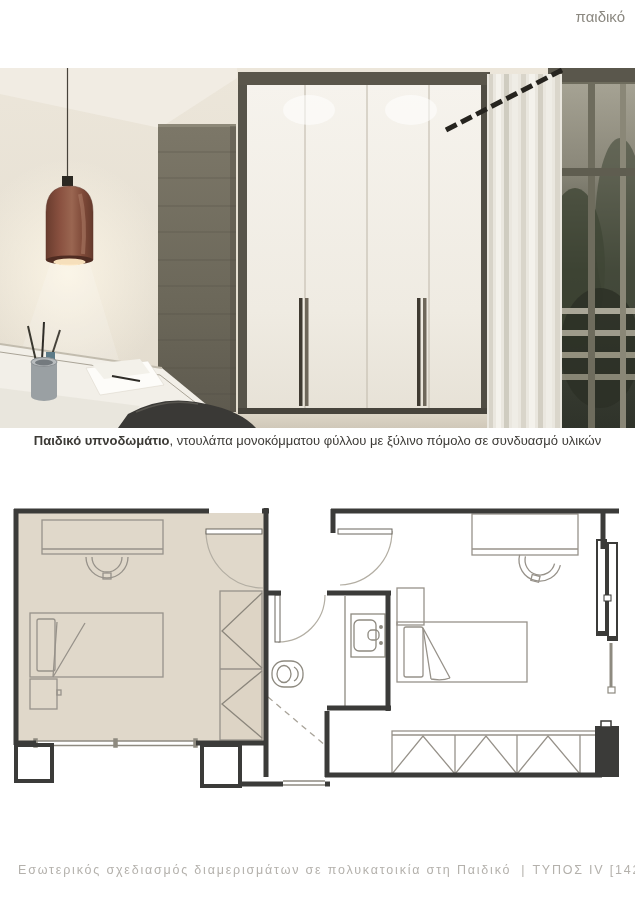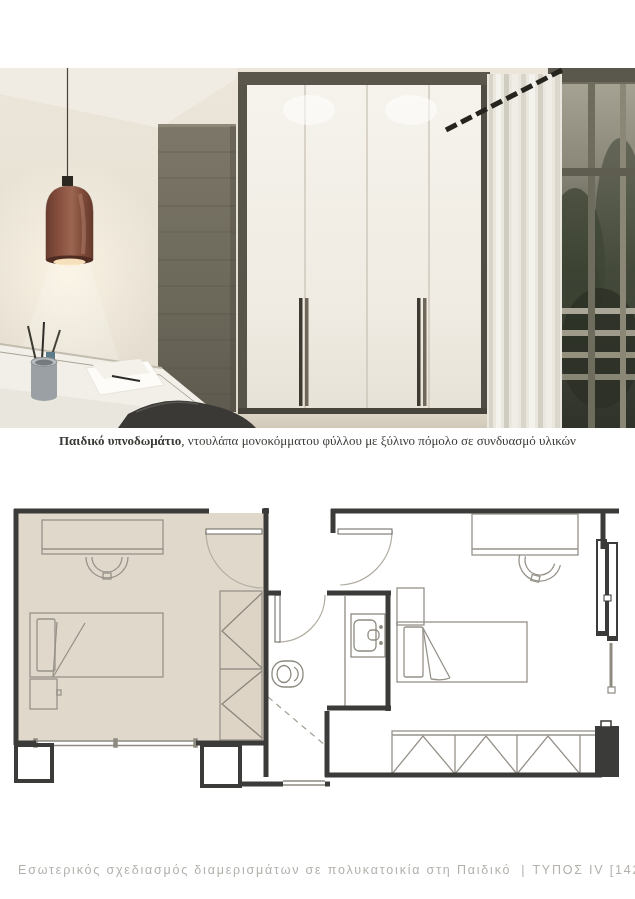--- a/index.html
+++ b/index.html
@@ -5,32 +5,33 @@
   html,body{margin:0;padding:0;}
   body{
     width:635px;height:899px;background:#ffffff;position:relative;overflow:hidden;
     font-family:"Liberation Sans", sans-serif;
   }
   .header{position:absolute;top:8px;right:10px;text-align:right;}
   .title{font-size:17px;font-weight:bold;color:#4a4843;letter-spacing:.5px;line-height:1.25;}
   .subtitle{font-size:15px;color:#8b8880;line-height:1.2;}
   .render-wrap{position:absolute;left:0;top:68px;width:635px;height:360px;}
   .caption{position:absolute;left:0;top:433px;width:635px;text-align:center;
-    font-size:13px;color:#3c3a36;font-family:Liberation Serif, serif;}
+    font-size:13px;color:#3c3a36;}
   .caption .bold{font-weight:bold;}
   .plan-wrap{position:absolute;left:10px;top:497px;width:615px;height:300px;}
   .footer{position:absolute;left:18px;top:863px;width:600px;white-space:nowrap;
     font-size:12.5px;letter-spacing:1.8px;color:#b4b1ac;}
   .footer .sep{margin:0 6px 0 10px;}
   svg{display:block;}
 </style>
 </head>
 <body>
 
 <div class="header">
+  <div class="subtitle">παιδικό</div>
 </div>
 
 <div class="render-wrap">
 <svg width="635" height="360" viewBox="0 0 635 360">
   <defs>
     <linearGradient id="wallG" x1="0" y1="0" x2="0" y2="1">
       <stop offset="0" stop-color="#ece6da"></stop>
           <stop offset="1" stop-color="#e2dbcd"></stop>
     </linearGradient>
     <radialGradient id="glowG" cx="0.5" cy="0.5" r="0.5">

